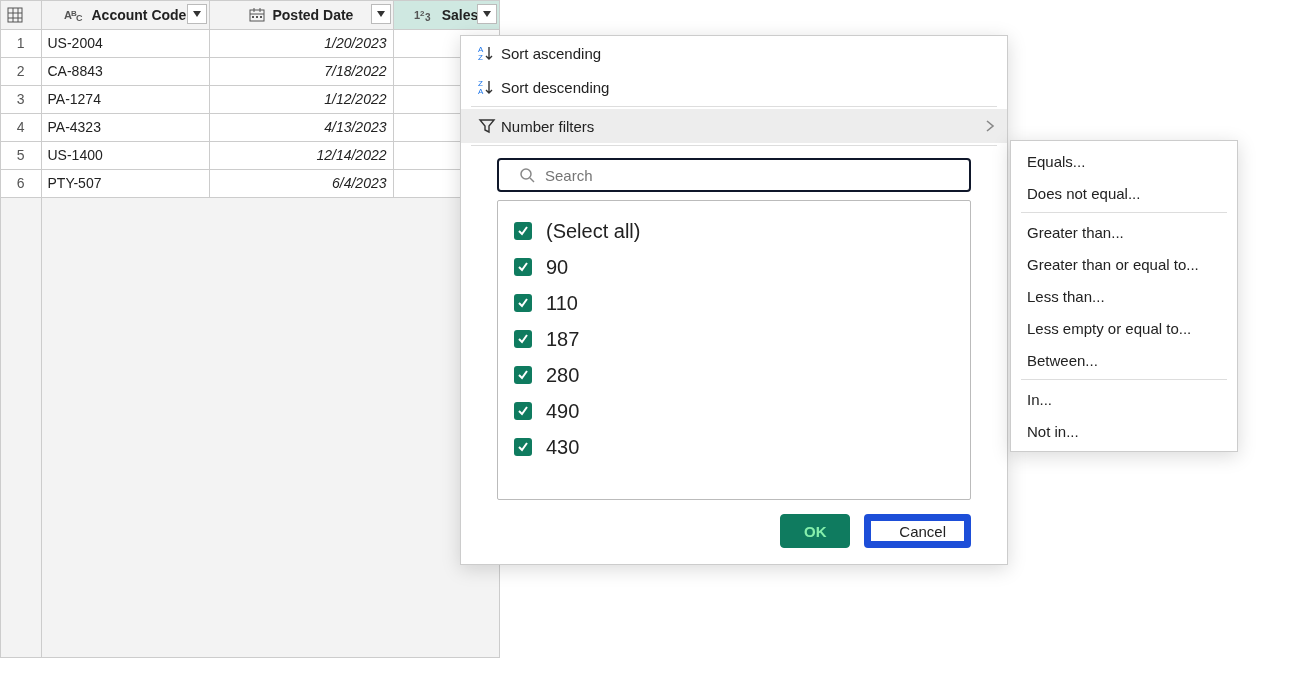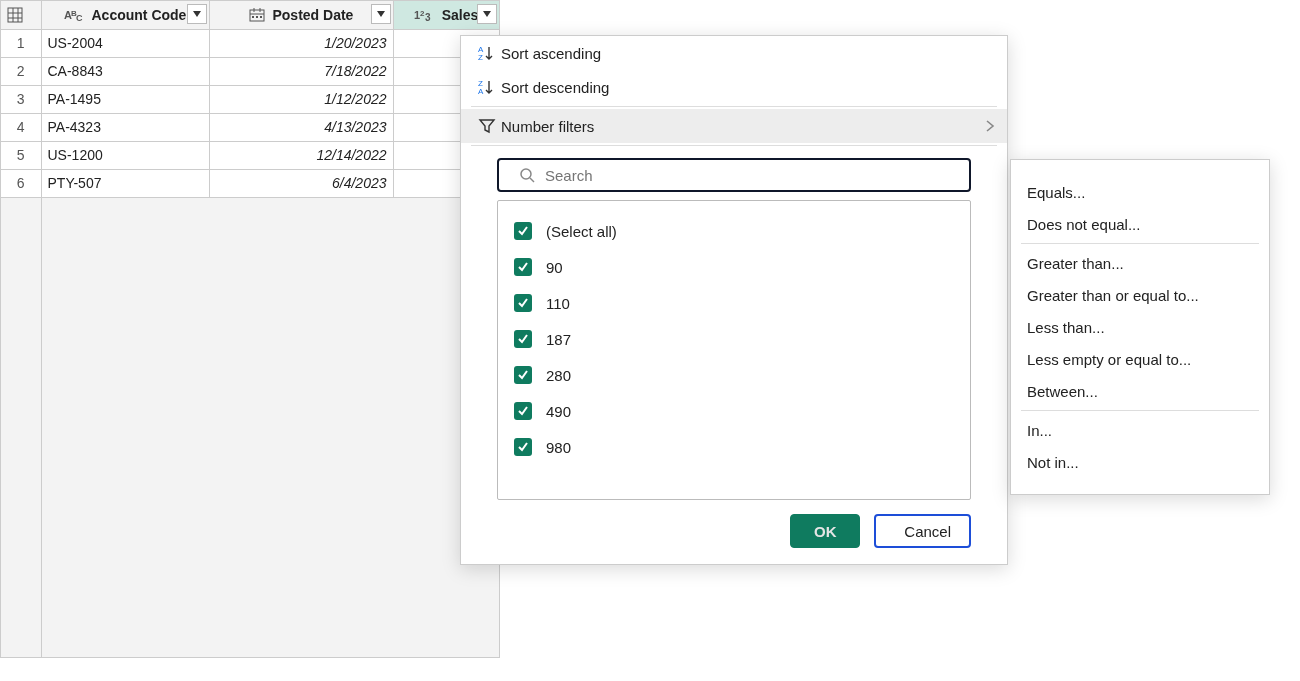--- a/index.html
+++ b/index.html
@@ -97,21 +97,21 @@
     border:1px solid #bbb;
     border-radius:2px;
     height:300px;
     overflow:auto;
     padding:12px 8px;
   }
   .check-row {
     display:flex; align-items:center;
     height:36px;
     padding-left:8px;
-    font-size:15px;
+    font-size:20px;
     cursor:pointer;
   }
   .check-row .chk {
     width:18px; height:18px;
     border-radius:3px;
     background:#0f7b5f;
     margin-right:14px;
     display:flex; align-items:center; justify-content:center;
   }
   .check-row .chk svg { stroke:#fff; }
@@ -120,32 +120,32 @@
     padding:14px 36px 0 36px;
   }
   .btn {
     min-width:70px; height:34px;
     border-radius:4px;
     font-size:15px;
     display:flex; align-items:center; justify-content:center;
     cursor:pointer;
     padding:0 18px;
   }
-  .btn-primary { background:#0f7b5f; color:#e5e5e5; border:1px solid #0f7b5f; font-weight:600;}
-  .btn-secondary { background:#fff; color:#222; border:2px solid #1d4ed8;padding-left:28px; }
+  .btn-primary { background:#0f7b5f; color:#86efac; border:1px solid #0f7b5f; font-weight:600;}
+  .btn-secondary { background:#fff; color:#222; border:7px solid #1d4ed8;padding-left:28px; }
 
   
   .submenu {
     position:absolute;
-    left:1010px; top:159px;
-    width:260px;
+    left:1010px; top:140px;
+    width:228px;
     background:#fff;
     border:1px solid #ccc;
     box-shadow:0 4px 18px rgba(0,0,0,.15);
-    padding:16px 0;
+    padding:4px 0;
     z-index:20;
   }
   .submenu .sitem {
     height:32px;
     display:flex; align-items:center;
     padding:0 16px;
     font-size:15px;
     cursor:pointer;
   }
   .submenu .ssep { height:1px; background:#ddd; margin:3px 10px; }
@@ -235,33 +235,33 @@
           <td class="cell-num"></td>
         </tr>
         <tr>
           <td class="rownum">2</td>
           <td class="cell-text">CA-8843</td>
           <td class="cell-date">7/18/2022</td>
           <td class="cell-num"></td>
         </tr>
         <tr>
           <td class="rownum">3</td>
-          <td class="cell-text">PA-1495</td>
+          <td class="cell-text">PA-1274</td>
           <td class="cell-date">1/12/2022</td>
           <td class="cell-num"></td>
         </tr>
         <tr>
           <td class="rownum">4</td>
           <td class="cell-text">PA-4323</td>
           <td class="cell-date">4/13/2023</td>
           <td class="cell-num"></td>
         </tr>
         <tr>
           <td class="rownum">5</td>
-          <td class="cell-text">US-1200</td>
+          <td class="cell-text">US-1400</td>
           <td class="cell-date">12/14/2022</td>
           <td class="cell-num"></td>
         </tr>
         <tr>
           <td class="rownum">6</td>
           <td class="cell-text">PTY-507</td>
           <td class="cell-date">6/4/2023</td>
           <td class="cell-num"></td>
         </tr>
       </tbody>
@@ -371,21 +371,21 @@
             </svg>
           </span>
           <span>490</span>
         </div>
         <div class="check-row">
           <span class="chk">
             <svg width="12" height="12" viewBox="0 0 12 12">
               <path d="M2 6 l3 3 l5 -7" fill="none" stroke="#fff" stroke-width="2"></path>
             </svg>
           </span>
-          <span>980</span>
+          <span>430</span>
         </div>
       </div>
   </div>
 
   <div class="btn-row">
     <div class="btn btn-primary">
       <span>OK</span>
     </div>
     <div class="btn btn-secondary">
       <span>Cancel</span>

